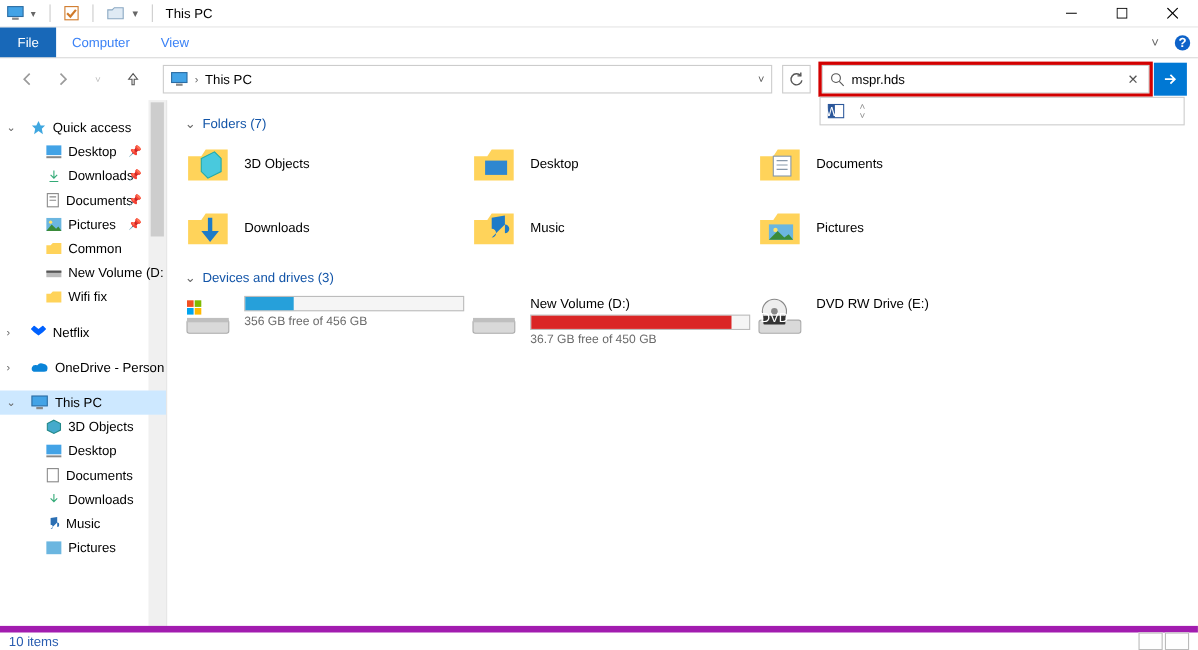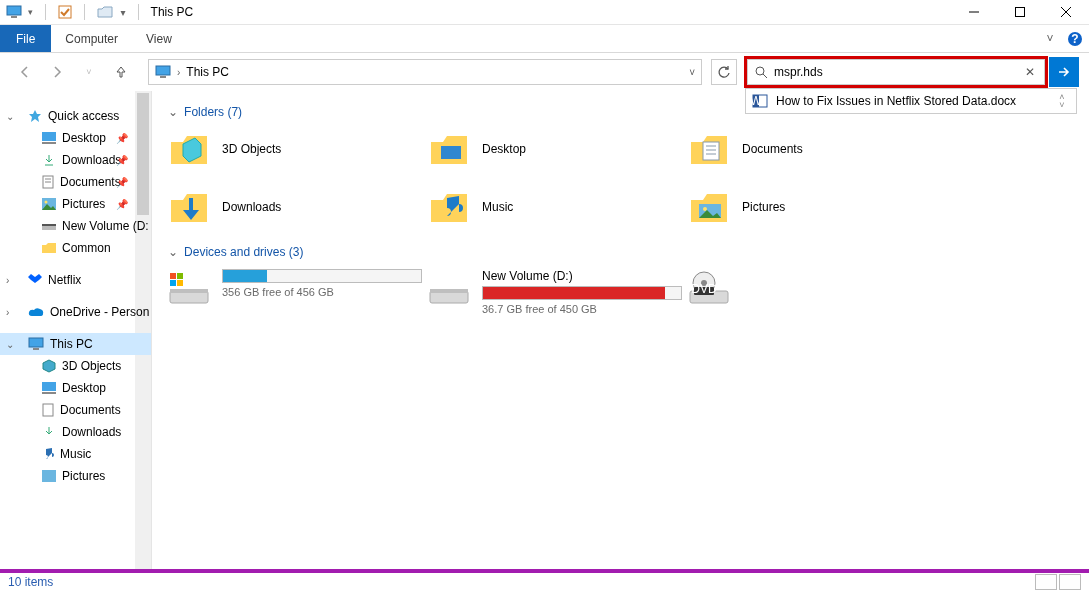--- a/index.html
+++ b/index.html
@@ -10,21 +10,21 @@
 .titlebar .qat { display: flex; gap: 6px; align-items: center; }
 .titlebar .qat svg { display:block; }
 .titlebar .sep { width:1px; height:16px; background:#ccc; margin: 0 6px; }
 .titlebar .title { margin-left: 6px; }
 .titlebar .spacer { flex: 1; }
 .winbtn { width: 46px; height: 25px; display:flex; align-items:center; justify-content:center; }
 
 
 .ribbon { height: 28px; display: flex; align-items: stretch; border-bottom: 1px solid #d9d9d9; }
 .ribbon .file { background:#1868b8; color:#fff; padding: 0 16px; display:flex; align-items:center; }
-.ribbon .tab { padding: 0 14px; display:flex; align-items:center; color:#404040; }
+.ribbon .tab { padding: 0 14px; display:flex; align-items:center; color:#3b82f6; }
 .ribbon .spacer { flex:1; }
 .help { width:28px; display:flex; align-items:center; justify-content:center; color:#1868b8; font-weight:bold; }
 .chev { width:22px; display:flex; align-items:center; justify-content:center; }
 
 
 .nav { height: 38px; display:flex; align-items:center; padding: 0 10px 0 14px; gap: 10px; position:relative; }
 .navbtn { width:22px; height:22px; display:flex; align-items:center; justify-content:center; color:#555; }
 .navbtn.disabled { color:#bfbfbf; }
 .addr { flex:1; height:26px; border:1px solid #ccc; display:flex; align-items:center; padding: 0 6px; gap:8px; margin-left:6px; }
 .addr .crumb { display:flex; align-items:center; gap:6px; }
@@ -64,21 +64,21 @@
 
 
 .drive { display:flex; gap:12px; }
 .dicon { width:42px; height:40px; display:flex; align-items:center; justify-content:flex-start; }
 .dinfo { display:flex; flex-direction:column; gap:3px; width: 200px; }
 .bar { height:14px; border:1px solid #bcbcbc; background:#f5f5f5; position:relative; }
 .barfill { position:absolute; left:0; top:0; bottom:0; }
 .dsub { color:#6a6a6a; font-size:11px; }
 
 
-.status { position:absolute; left:0; right:0; bottom:0; height:22px; border-top:4px solid #a21caf; display:flex; align-items:center; padding: 0 8px; color:#2a5db0; }
+.status { position:absolute; left:0; right:0; bottom:0; height:22px; border-top:6px solid #a21caf; display:flex; align-items:center; padding: 0 8px; color:#2a5db0; }
 .status .spacer { flex:1; }
 .status .viewbtns { display:flex; gap:2px; }
 .viewbtn { width:22px; height:16px; border:1px solid #bbb; background:#fefefe; }
 
 
 .ic { display:inline-flex; align-items:center; justify-content:center; }
 </style>
 </head>
 <body>
 
@@ -200,21 +200,20 @@
 </div>
 
 <div class="suggest">
   <span class="ic">
     <svg width="16" height="16">
         <rect x="1" y="2" width="14" height="12" fill="#fff" stroke="#2b579a"></rect>
         <rect x="1" y="2" width="6" height="12" fill="#2b579a"></rect>
         <text x="4" y="12" fill="#fff" font-size="8" text-anchor="middle">W</text>
       </svg>
   </span>
-  <span style="flex:1;">How to Fix Issues in Netflix Stored Data.docx</span>
   <div class="scrolly">
      <span style="font-size:9px;line-height:8px;">˄</span>
      <span style="font-size:9px;line-height:8px;">˅</span>
   </div>
 </div>
 
 <div class="main">
 
   <div class="side">
     <div class="scroll">
@@ -268,34 +267,42 @@
               <rect width="14" height="12" fill="#6bb6e0"></rect>
               <circle cx="4" cy="4" r="1.5" fill="#ffe36b"></circle>
               <path d="M0 12 L5 6 L9 10 L11 8 L14 12 Z" fill="#3a8b3a"></path>
             </svg>
           </span>
           <span>Pictures</span>
           <span class="pin">📌</span>
         </div>
       <div class="item" style="padding-left:42px;">
           <span class="ic">
+            <svg width="14" height="12">
+              <path d="M0 3 L4 3 L6 1 L14 1 L14 11 L0 11 Z" fill="#ffd35a"></path>
+            </svg>
+          </span>
+          <span>Common</span>
+        </div>
+      <div class="item" style="padding-left:42px;">
+          <span class="ic">
             <svg width="14" height="10">
               <rect y="3" width="14" height="6" fill="#bbb"></rect>
               <rect y="3" width="14" height="2" fill="#555"></rect>
             </svg>
           </span>
           <span>New Volume (D:</span>
         </div>
       <div class="item" style="padding-left:42px;">
           <span class="ic">
             <svg width="14" height="12">
               <path d="M0 3 L4 3 L6 1 L14 1 L14 11 L0 11 Z" fill="#ffd35a"></path>
             </svg>
           </span>
-          <span>Common</span>
+          <span>Wifi fix</span>
         </div>
     </div>
 
     <div class="group">
       <div class="item">
           <span class="exp">›</span>
           <span class="ic">
             <svg width="14" height="12">
               <path d="M3 0 L7 3 L3 6 L0 3 Z M11 0 L14 3 L11 6 L7 3 Z M3 6 L7 9 L11 6 L7 3 Z M7 9 L3 12 L7 9 L11 12 Z" fill="#0061ff"></path>
             </svg>
@@ -494,20 +501,23 @@
         <div class="drive">
           <div class="dicon">
               <svg width="42" height="40">
                 <rect x="2" y="22" width="38" height="12" rx="2" fill="#d9d9d9" stroke="#aaa"></rect>
                 <circle cx="16" cy="14" r="11" fill="#eee" stroke="#888"></circle>
                 <circle cx="16" cy="14" r="3" fill="#888"></circle>
                 <rect x="6" y="18" width="20" height="8" rx="1" fill="#333"></rect>
                 <text x="16" y="24" fill="#fff" font-size="6" text-anchor="middle">DVD</text>
               </svg>
             </div>
+          <div class="dinfo">
+            <span>DVD RW Drive (E:)</span>
+          </div>
         </div>
 
       </div>
     </div>
 
   </div>
 </div>
 
 <div class="status">
   <span>10 items</span>

